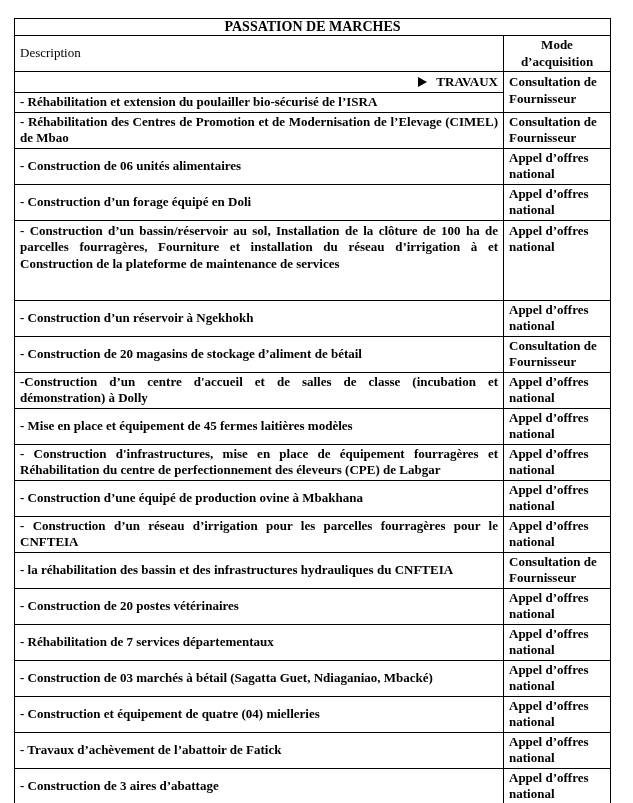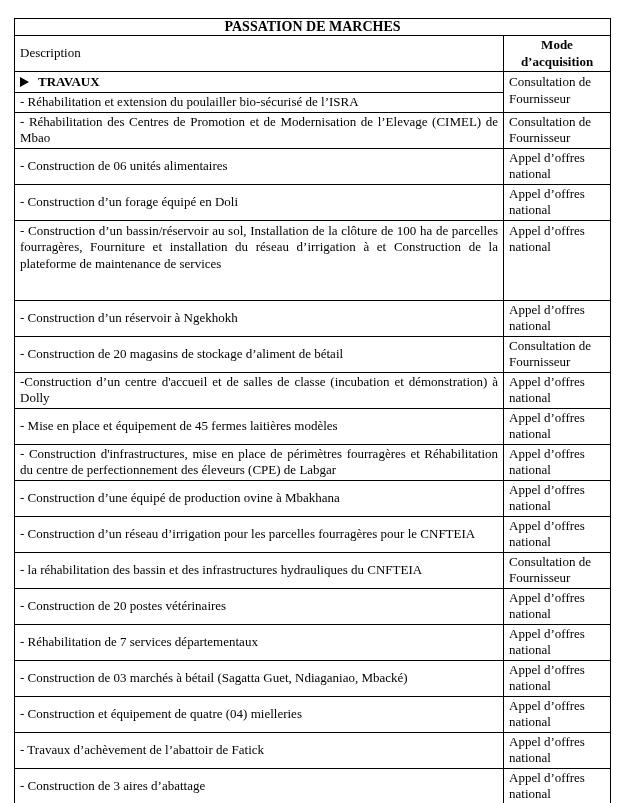--- a/index.html
+++ b/index.html
@@ -23,20 +23,21 @@
   }
   col.col-desc { width: 489px; }
   col.col-mode { width: 107px; }
   td {
     border: 1.5px solid #000000;
     padding: 1px 5px;
     font-size: 13px;
     line-height: 16.5px;
     vertical-align: middle;
     overflow: hidden;
+    font-weight: bold;
   }
   tr.title-row td {
     text-align: center;
     font-weight: bold;
     font-size: 14px;
     height: 15px;
     line-height: 16px;
     padding: 0 4px;
   }
   tr.header-row td.desc {
@@ -46,21 +47,21 @@
   tr.header-row td.mode {
     font-weight: bold;
     text-align: center;
     height: 31px;
   }
   td.desc {
     text-align: justify;
   }
   td.section-cell {
     font-weight: bold;
-    text-align: left;
+    text-align: right;
     height: 18px;
   }
   td.mode {
     text-align: left;
   }
   td.merged-mode {
     vertical-align: top;
     padding-top: 2px;
   }
   tr.tall td {
@@ -132,21 +133,21 @@
       </tr>
       <tr>
         <td class="desc">-Construction d’un centre d'accueil et de salles de classe (incubation et démonstration) à Dolly</td>
         <td class="mode">Appel d’offres national</td>
       </tr>
       <tr>
         <td class="desc">- Mise en place et équipement de 45 fermes laitières modèles</td>
         <td class="mode">Appel d’offres national</td>
       </tr>
       <tr>
-        <td class="desc">- Construction d'infrastructures, mise en place de périmètres fourragères et Réhabilitation du centre de perfectionnement des éleveurs (CPE) de Labgar</td>
+        <td class="desc">- Construction d'infrastructures, mise en place de équipement fourragères et Réhabilitation du centre de perfectionnement des éleveurs (CPE) de Labgar</td>
         <td class="mode">Appel d’offres national</td>
       </tr>
       <tr>
         <td class="desc">- Construction d’une équipé de production ovine à Mbakhana</td>
         <td class="mode">Appel d’offres national</td>
       </tr>
       <tr>
         <td class="desc">- Construction d’un réseau d’irrigation pour les parcelles fourragères pour le CNFTEIA</td>
         <td class="mode">Appel d’offres national</td>
       </tr>

